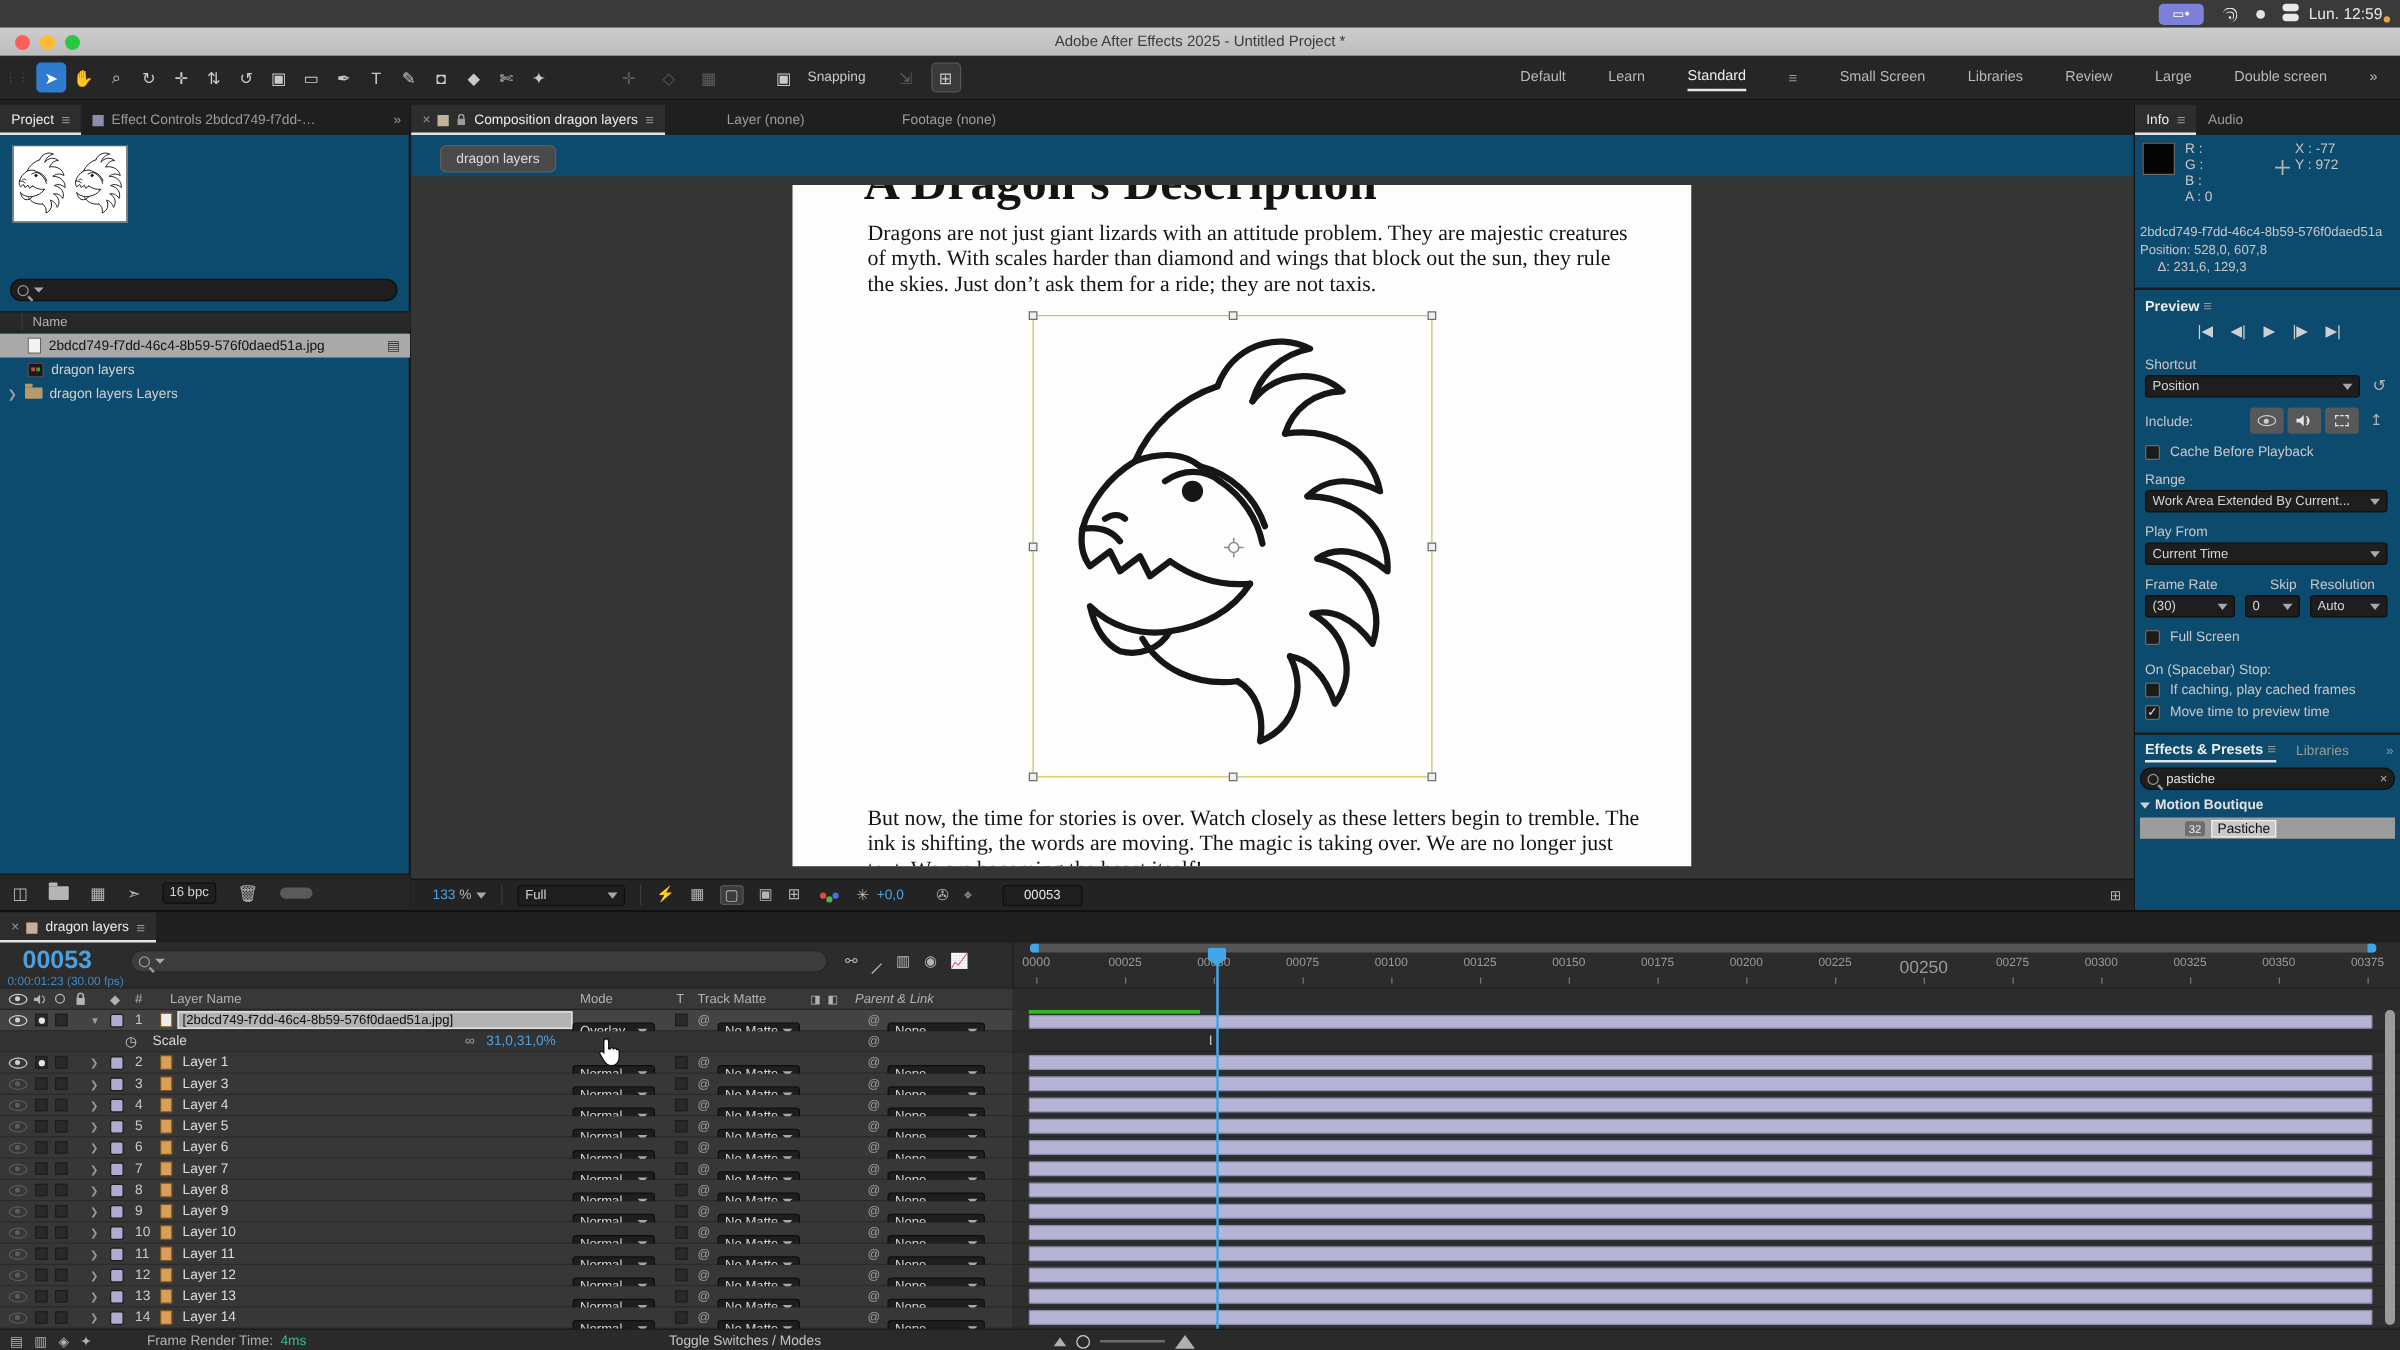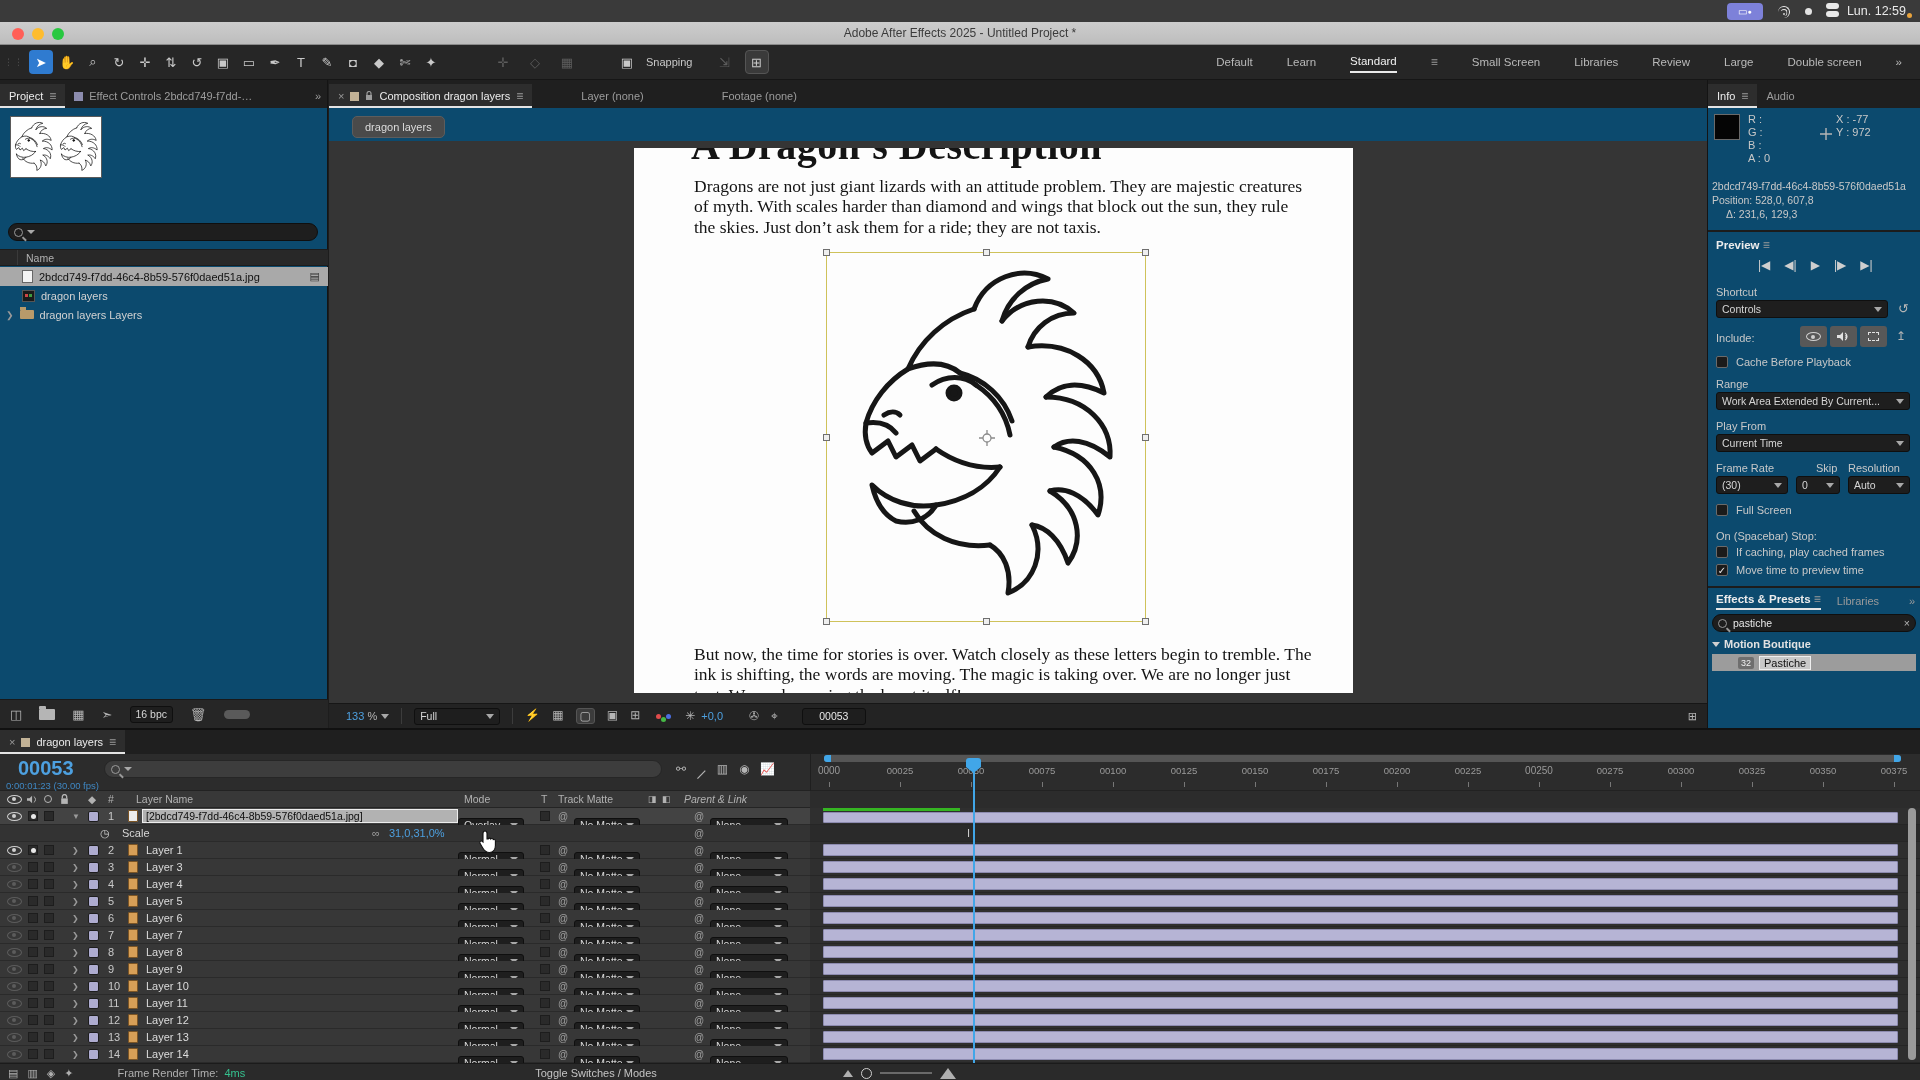--- a/index.html
+++ b/index.html
@@ -390,21 +390,21 @@
   <div class="abs" style="left:8px;top:158px;color:#ececec;font-size:11.5px;font-weight:bold;"><span>Preview</span> <span class="hamb" style="font-weight:normal;">≡</span></div>
   <div id="transport" class="abs" style="left:50px;top:178px;display:flex;gap:14px;color:#cfcfcf;font-size:12px;">
       <span>|◀</span>
       <span>◀|</span>
       <span>▶</span>
       <span>|▶</span>
       <span>▶|</span>
     </div>
   <div class="abs txt" style="left:8px;top:206px;">Shortcut</div>
   <div class="well abs" style="left:8px;top:220px;width:172px;height:18px;">
-      <span class="lbl">Controls</span>
+      <span class="lbl">Position</span>
       <span class="chev"></span>
     </div>
   <span class="abs" style="left:190px;top:221px;color:#b5b5b5;font-size:13px;">↺</span>
   <div class="abs txt" style="left:8px;top:252px;">Include:</div>
   <div class="abs" style="left:92px;top:246px;display:flex;gap:3px;">
     <span style="width:27px;height:21px;background:#585858;border-radius:3px;display:flex;align-items:center;justify-content:center;">
         <span class="eye"></span>
       </span>
     <span style="width:27px;height:21px;background:#585858;border-radius:3px;display:flex;align-items:center;justify-content:center;">
       <svg width="13" height="11" viewBox="0 0 13 11">
@@ -468,21 +468,21 @@
   </div>
   <div class="well abs" style="left:4px;top:534px;width:204px;height:18px;border-radius:9px;gap:6px;">
     <span class="lens"></span>
     <span class="lbl" style="color:#e6e6e6;">pastiche</span>
     <span style="color:#b5b5b5;">×</span>
   </div>
   <div class="abs" style="left:4px;top:558px;display:flex;align-items:center;gap:4px;color:#e2e2e2;font-size:11px;font-weight:bold;">
     <span class="chev" style="border-top-color:#d0d0d0;margin:0;"></span>
     <span>Motion Boutique</span>
   </div>
-  <div class="abs" style="left:4px;top:574px;width:204px;height:17px;background:#9c9c9c;display:flex;align-items:center;gap:5px;padding-left:26px;">
+  <div class="abs" style="left:4px;top:574px;width:204px;height:17px;background:#9c9c9c;display:flex;align-items:center;gap:5px;padding-left:36px;">
     <span style="background:#6e6e6e;color:#f0f0f0;font-size:9px;padding:1px 3px;border-radius:2px;">32</span>
     <span style="color:#101010;font-size:11px;background:#c9c9c9;padding:0 4px;border:1px solid #efefef;">Pastiche</span>
   </div>
 </div>
 
 <div class="abs" style="left:0;top:728px;width:1920px;height:352px;background:#2c2c2c;border-top:2px solid #111;">
 
   <div style="height:24px;background:#1f1f1f;display:flex;">
     <div class="ptab on" style="height:24px;">
       <span class="dim">×</span>
@@ -527,21 +527,21 @@
         <span style="position: absolute; top: 11px; left: 373px; transform: translateX(-50%); color: rgb(154, 154, 154); font-size: 9.5px;">00125</span>
         <i style="position: absolute; top: 28px; left: 373px; width: 1px; height: 5px; background: rgb(119, 119, 119);"></i>
         <span style="position: absolute; top: 11px; left: 444px; transform: translateX(-50%); color: rgb(154, 154, 154); font-size: 9.5px;">00150</span>
         <i style="position: absolute; top: 28px; left: 444px; width: 1px; height: 5px; background: rgb(119, 119, 119);"></i>
         <span style="position: absolute; top: 11px; left: 515px; transform: translateX(-50%); color: rgb(154, 154, 154); font-size: 9.5px;">00175</span>
         <i style="position: absolute; top: 28px; left: 515px; width: 1px; height: 5px; background: rgb(119, 119, 119);"></i>
         <span style="position: absolute; top: 11px; left: 586px; transform: translateX(-50%); color: rgb(154, 154, 154); font-size: 9.5px;">00200</span>
         <i style="position: absolute; top: 28px; left: 586px; width: 1px; height: 5px; background: rgb(119, 119, 119);"></i>
         <span style="position: absolute; top: 11px; left: 657px; transform: translateX(-50%); color: rgb(154, 154, 154); font-size: 9.5px;">00225</span>
         <i style="position: absolute; top: 28px; left: 657px; width: 1px; height: 5px; background: rgb(119, 119, 119);"></i>
-        <span style="position: absolute; top: 11px; left: 728px; transform: translateX(-50%); color: rgb(154, 154, 154); font-size: 10px;">00250</span>
+        <span style="position: absolute; top: 11px; left: 728px; transform: translateX(-50%); color: rgb(154, 154, 154); font-size: 14px;">00250</span>
         <i style="position: absolute; top: 28px; left: 728px; width: 1px; height: 5px; background: rgb(119, 119, 119);"></i>
         <span style="position: absolute; top: 11px; left: 799px; transform: translateX(-50%); color: rgb(154, 154, 154); font-size: 9.5px;">00275</span>
         <i style="position: absolute; top: 28px; left: 799px; width: 1px; height: 5px; background: rgb(119, 119, 119);"></i>
         <span style="position: absolute; top: 11px; left: 870px; transform: translateX(-50%); color: rgb(154, 154, 154); font-size: 9.5px;">00300</span>
         <i style="position: absolute; top: 28px; left: 870px; width: 1px; height: 5px; background: rgb(119, 119, 119);"></i>
         <span style="position: absolute; top: 11px; left: 941px; transform: translateX(-50%); color: rgb(154, 154, 154); font-size: 9.5px;">00325</span>
         <i style="position: absolute; top: 28px; left: 941px; width: 1px; height: 5px; background: rgb(119, 119, 119);"></i>
         <span style="position: absolute; top: 11px; left: 1012px; transform: translateX(-50%); color: rgb(154, 154, 154); font-size: 9.5px;">00350</span>
         <i style="position: absolute; top: 28px; left: 1012px; width: 1px; height: 5px; background: rgb(119, 119, 119);"></i>
         <span style="position: absolute; top: 11px; left: 1083px; transform: translateX(-50%); color: rgb(154, 154, 154); font-size: 9.5px;">00375</span>

